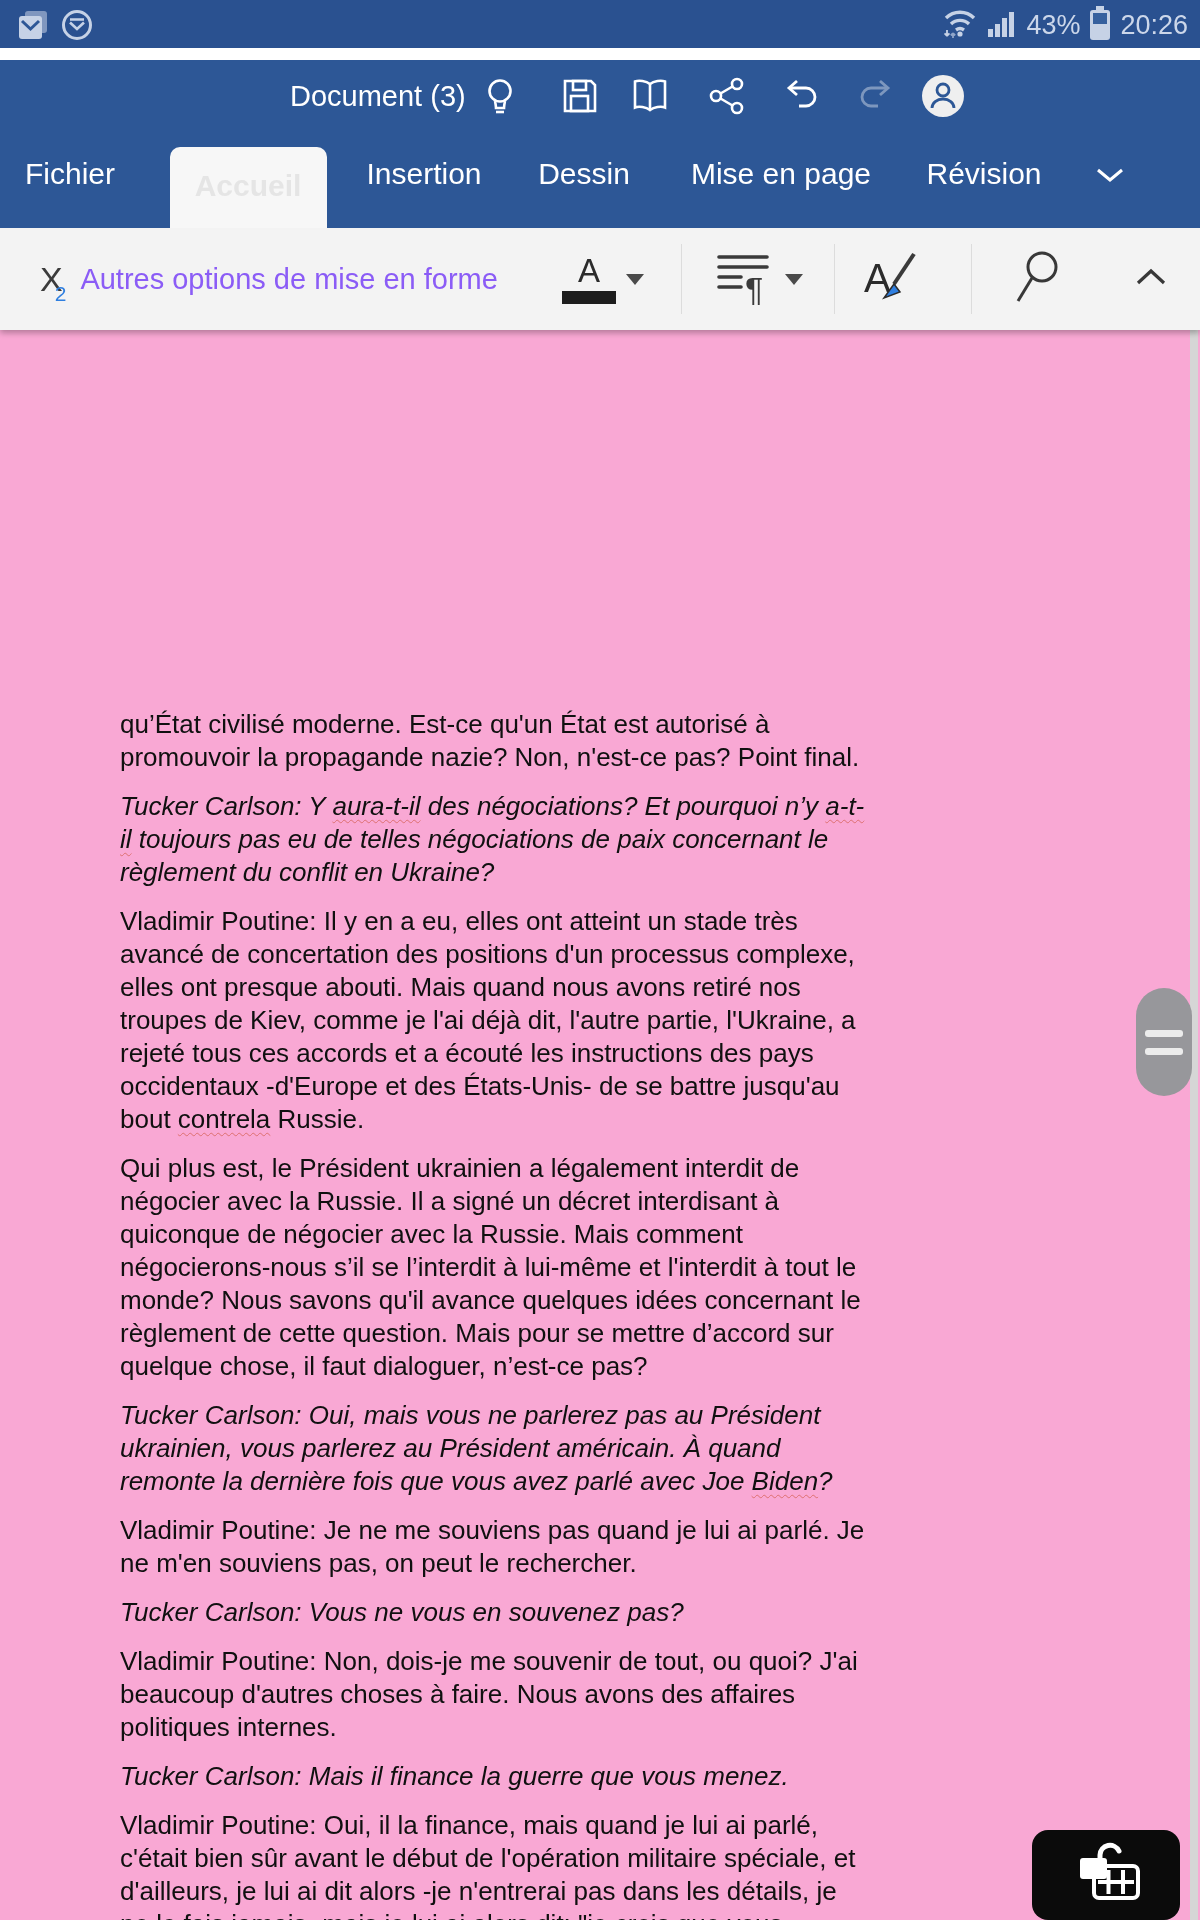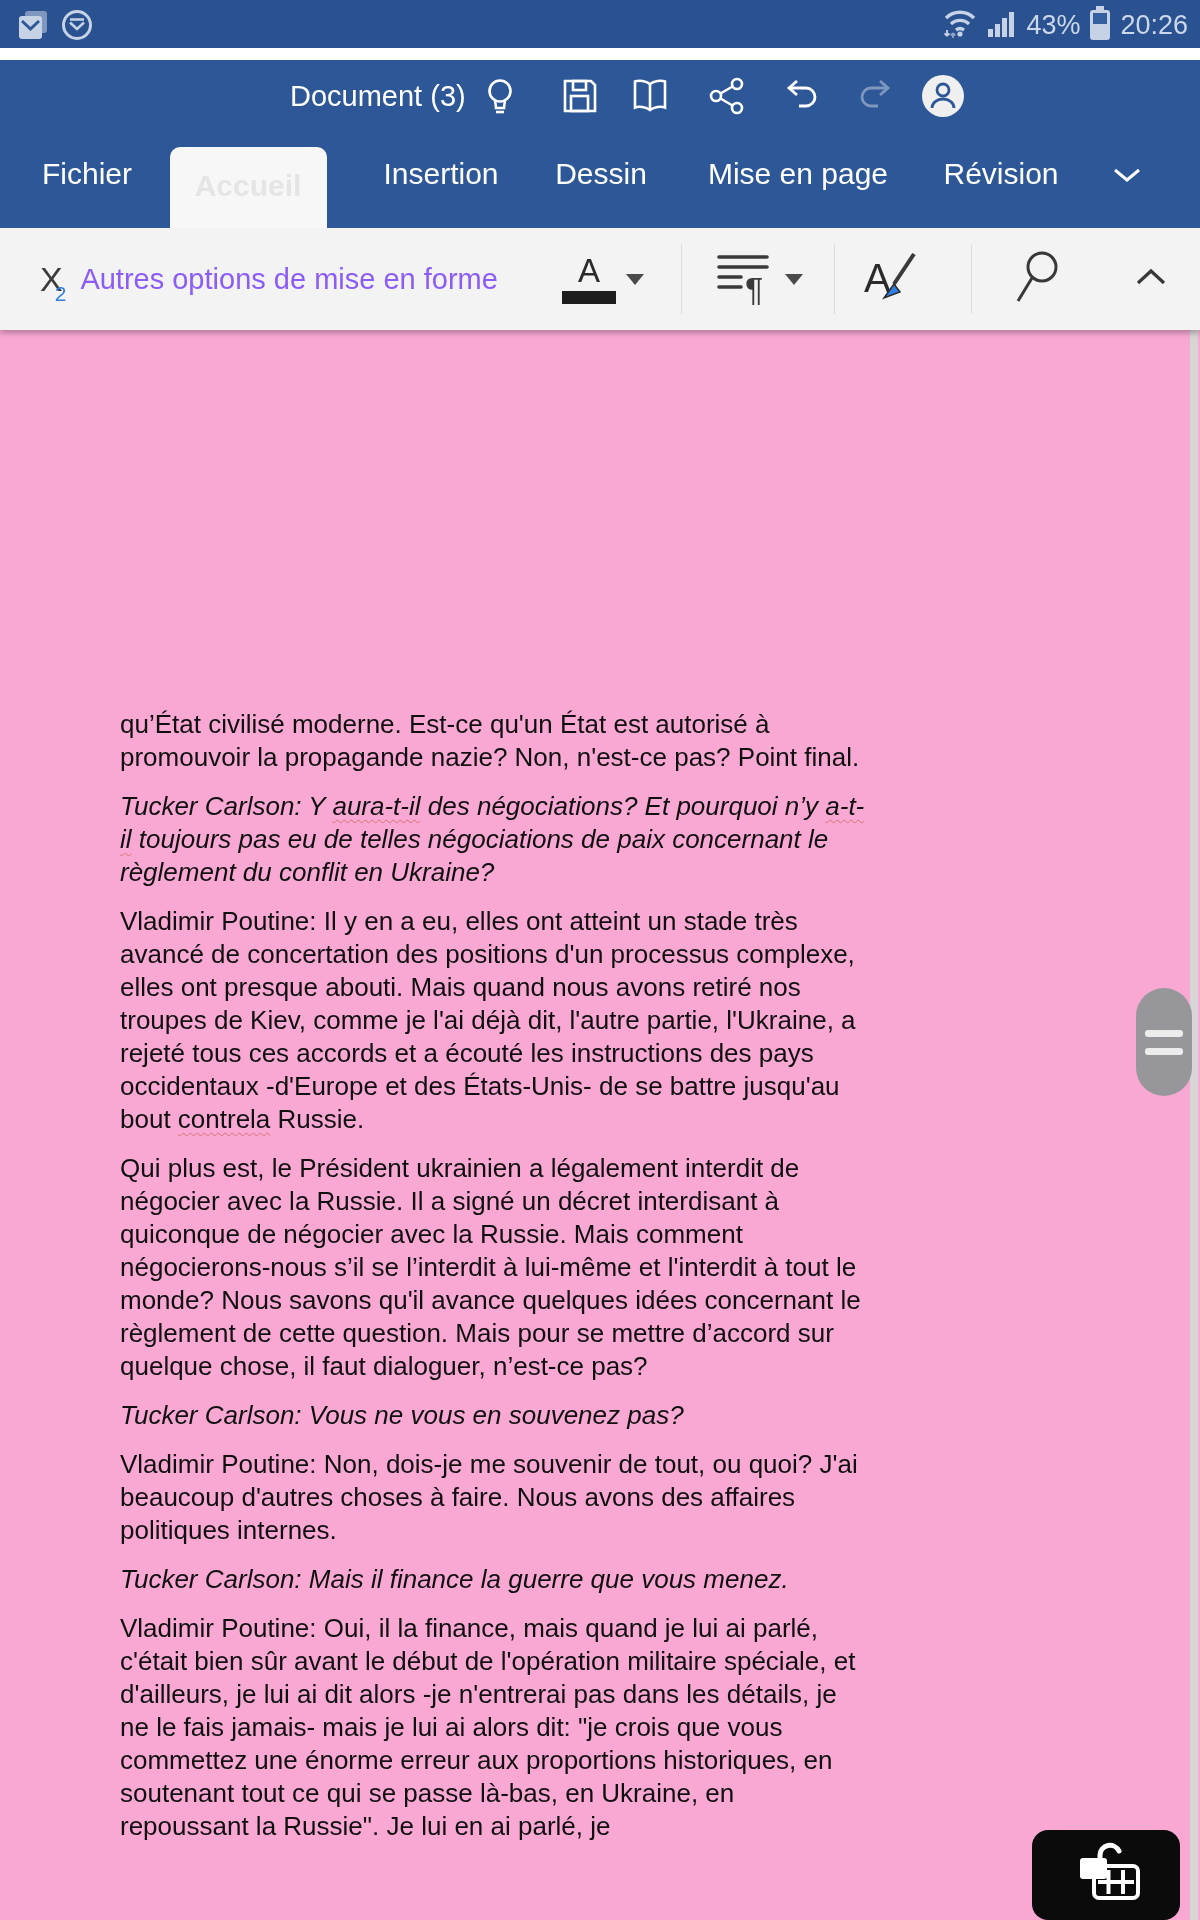--- a/index.html
+++ b/index.html
@@ -21,21 +21,21 @@
     color:#ffffff; font-size:29px; white-space:nowrap; }
   .tb-icon { position:absolute; top:50%; transform:translateY(-50%); width:44px; height:44px;
     display:flex; align-items:center; justify-content:center; }
   .tb-ideas{left:478px;} .tb-save{left:558px;} .tb-read{left:628px;} .tb-share{left:705px;}
   .tb-undo{left:778px;} .tb-redo{left:855px; opacity:.38;} .tb-avatar{left:921px;}
 
   
   .tab-bar { position:absolute; top:120px; left:0; width:1200px; height:108px;
     background:#2d5796; z-index:4; }
   .tab { position:absolute; top:50%; transform:translate(-50%,-50%);
-    color:#ffffff; font-size:30px; white-space:nowrap;margin-left:17px; }
+    color:#ffffff; font-size:30px; white-space:nowrap; }
   .tab-selected-bg { position:absolute; left:170px; top:27px; width:157px; height:81px;
     background:#f7f7f7; border-radius:10px 10px 0 0; }
   .tab-selected-label { position:absolute; left:248px; top:66px; transform:translate(-50%,-50%);
     color:#e5e5e5; font-size:30px; font-weight:700; white-space:nowrap; }
 
   
   .ribbon { position:absolute; top:228px; left:0; width:1200px; height:102px;
     background:#f3f3f3; box-shadow:0 3px 6px rgba(0,0,0,.28); z-index:3; }
   .rb-item { position:absolute; top:0; height:102px; display:flex; align-items:center; }
   .x2-group { left:40px; gap:12px; }
@@ -250,20 +250,22 @@
       </span>
     </div>
   </div>
 
   <div class="doc">
     <div class="doc-content">
         <p class="para"><span>qu’État civilisé moderne. Est-ce qu'un État est autorisé à promouvoir la propagande nazie? Non, n'est-ce pas? Point final.</span></p>
         <p class="para italic"><span>Tucker Carlson: Y </span><span class="misspell">aura-t-il</span><span> des négociations? Et pourquoi n’y </span><span class="misspell">a-t-il</span><span> toujours pas eu de telles négociations de paix concernant le règlement du conflit en Ukraine?</span></p>
         <p class="para"><span>Vladimir Poutine: Il y en a eu, elles ont atteint un stade très avancé de concertation des positions d'un processus complexe, elles ont presque abouti. Mais quand nous avons retiré nos troupes de Kiev, comme je l'ai déjà dit, l'autre partie, l'Ukraine, a rejeté tous ces accords et a écouté les instructions des pays occidentaux -d'Europe et des États-Unis- de se battre jusqu'au bout </span><span class="misspell">contrela</span><span> Russie.</span></p>
         <p class="para"><span>Qui plus est, le Président ukrainien a légalement interdit de négocier avec la Russie. Il a signé un décret interdisant à quiconque de négocier avec la Russie. Mais comment négocierons-nous s’il se l’interdit à lui-même et l'interdit à tout le monde? Nous savons qu'il avance quelques idées concernant le règlement de cette question. Mais pour se mettre d’accord sur quelque chose, il faut dialoguer, n’est-ce pas?</span></p>
+        <p class="para italic"><span>Tucker Carlson: Oui, mais vous ne parlerez pas au Président ukrainien, vous parlerez au Président américain. À quand remonte la dernière fois que vous avez parlé avec Joe </span><span class="misspell">Biden</span><span>?</span></p>
+        <p class="para"><span>Vladimir Poutine: Je ne me souviens pas quand je lui ai parlé. Je ne m'en souviens pas, on peut le rechercher.</span></p>
         <p class="para italic"><span>Tucker Carlson: Vous ne vous en souvenez pas?</span></p>
         <p class="para"><span>Vladimir Poutine: Non, dois-je me souvenir de tout, ou quoi? J'ai beaucoup d'autres choses à faire. Nous avons des affaires politiques internes.</span></p>
         <p class="para italic"><span>Tucker Carlson: Mais il finance la guerre que vous menez.</span></p>
         <p class="para"><span>Vladimir Poutine: Oui, il la finance, mais quand je lui ai parlé, c'était bien sûr avant le début de l'opération militaire spéciale, et d'ailleurs, je lui ai dit alors -je n'entrerai pas dans les détails, je ne le fais jamais- mais je lui ai alors dit: "je crois que vous commettez une énorme erreur aux proportions historiques, en soutenant tout ce qui se passe là-bas, en Ukraine, en repoussant la Russie". Je lui en ai parlé, je </span></p>
       </div>
   </div>
   <div class="page-edge"></div>
 
   <div class="scroll-pill">
     <span class="bar"></span>

